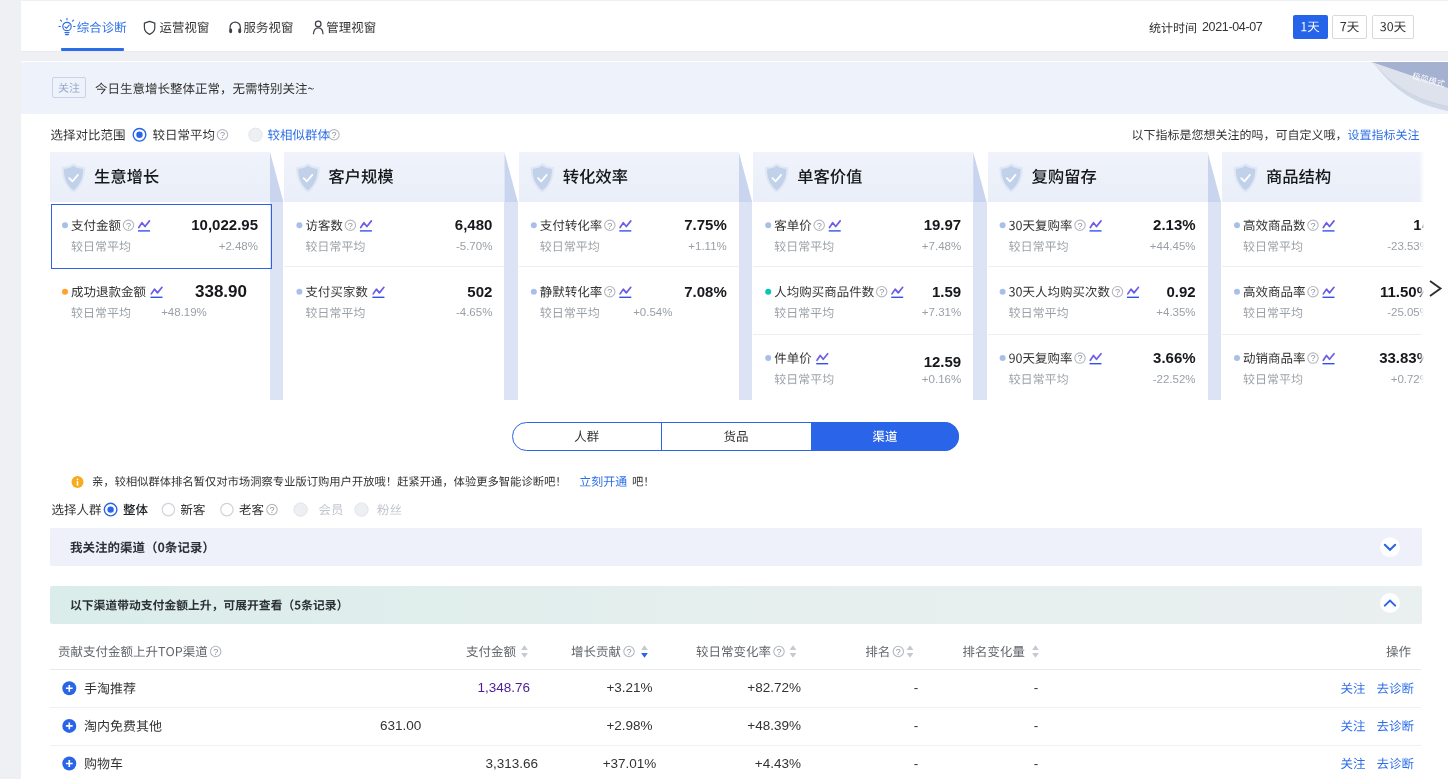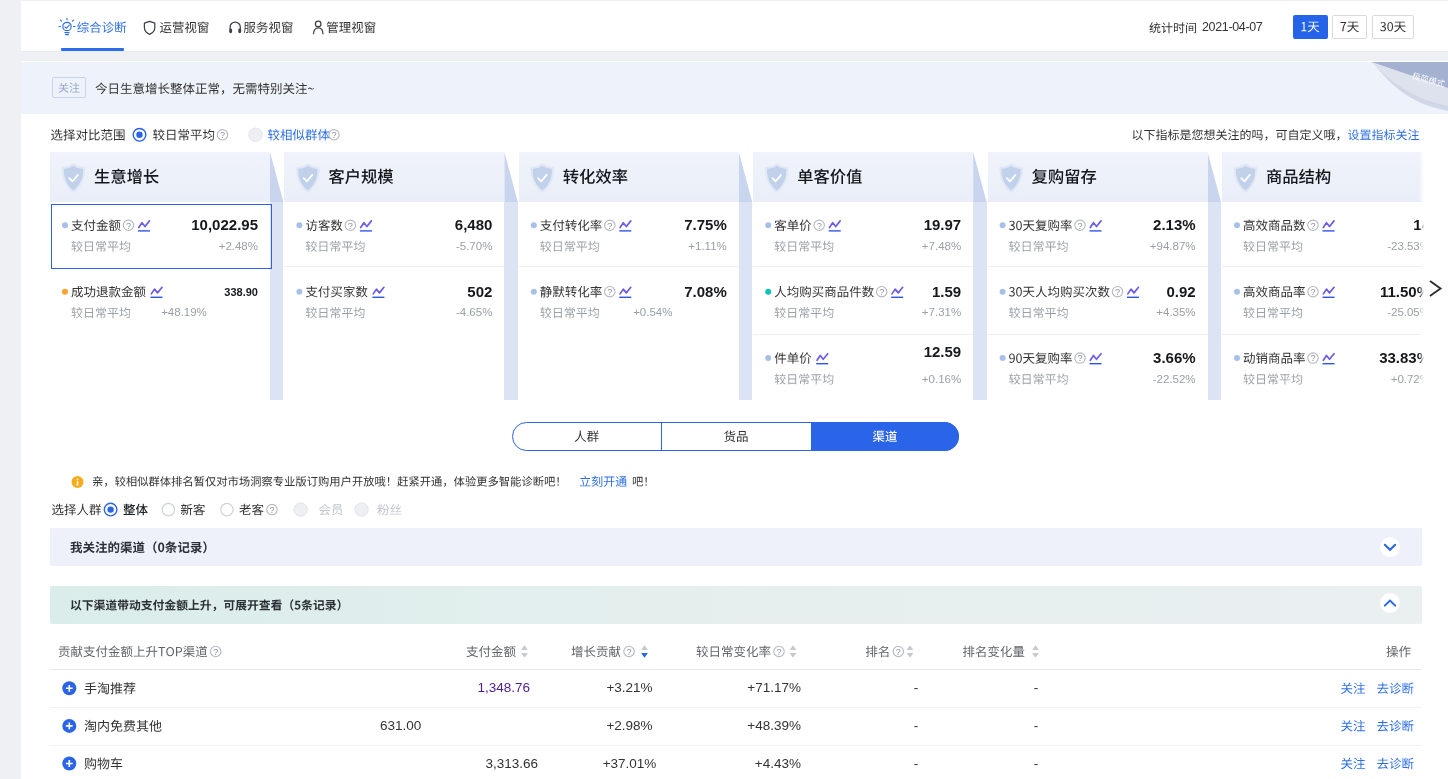--- a/index.html
+++ b/index.html
@@ -9,21 +9,21 @@
     <div class="a" style="left:1371.5px;top:14.5px;width:42.5px;height:24.0px;background:#fff;border:1px solid #d9d9d9;border-radius:2px;"></div>
     <div class="a" style="left:21.0px;top:61.0px;width:1427.0px;height:718.0px;background:#fff;"></div>
     <div class="a" style="left:21.0px;top:62.0px;width:1427.0px;height:52.0px;background:#eef2fb;"></div>
     <div class="a" style="left:52.0px;top:77.0px;width:34.0px;height:21.0px;border:1px solid #c8d3ea;border-radius:2px;"></div>
     <div class="a" style="left:50.0px;top:152.0px;width:220.0px;height:50.0px;background:linear-gradient(180deg,#f0f3fb,#e9eef8);"></div>
     <div class="a" style="left:50.0px;top:202.0px;width:220.0px;height:198.0px;background:#fff;"></div>
     <div class="a" style="left:270.0px;top:202.0px;width:13.4px;height:198.0px;background:#dce3f5;"></div>
     <div class="a" style="left:270.0px;top:152.0px;width:13.4px;height:50.0px;background:#c9d4ee;clip-path:polygon(0 0,100% 100%,0 100%);"></div>
     <div class="a" style="top:214px;height:22px;line-height:22px;font-size:15.0px;color:#16181c;font-weight:700;left:110.0px;width:148.0px;text-align:right;">10,022.95</div>
     <div class="a" style="top:238px;height:17px;line-height:17px;font-size:11.5px;color:#9aa0a6;font-weight:400;left:110.0px;width:148.0px;text-align:right;">+2.48%</div>
-    <div class="a" style="top:281px;height:22px;line-height:22px;font-size:11px;color:#16181c;font-weight:700;left:110.0px;width:148.0px;text-align:right;padding-left:48px;">338.90</div>
+    <div class="a" style="top:281px;height:22px;line-height:22px;font-size:17px;color:#16181c;font-weight:700;left:99px;width:148.0px;text-align:right;padding-left:48px;">338.90</div>
     <div class="a" style="top:304px;height:17px;line-height:17px;font-size:11.5px;color:#9aa0a6;font-weight:400;left:110.0px;width:148.0px;text-align:center;">+48.19%</div>
     <div class="a" style="left:51.0px;top:203.5px;width:220.5px;height:65.0px;border:1.5px solid #3060e8;background:transparent;"></div>
     <div class="a" style="left:284.4px;top:152.0px;width:220.0px;height:50.0px;background:linear-gradient(180deg,#f0f3fb,#e9eef8);"></div>
     <div class="a" style="left:284.4px;top:202.0px;width:220.0px;height:198.0px;background:#fff;"></div>
     <div class="a" style="left:504.4px;top:202.0px;width:13.4px;height:198.0px;background:#dce3f5;"></div>
     <div class="a" style="left:504.4px;top:152.0px;width:13.4px;height:50.0px;background:#c9d4ee;clip-path:polygon(0 0,100% 100%,0 100%);"></div>
     <div class="a" style="top:214px;height:22px;line-height:22px;font-size:15.0px;color:#16181c;font-weight:700;left:344.4px;width:148.0px;text-align:right;">6,480</div>
     <div class="a" style="top:238px;height:17px;line-height:17px;font-size:11.5px;color:#9aa0a6;font-weight:400;left:344.4px;width:148.0px;text-align:right;">-5.70%</div>
     <div class="a" style="top:281px;height:22px;line-height:22px;font-size:15.0px;color:#16181c;font-weight:700;left:344.4px;width:148.0px;text-align:right;">502</div>
     <div class="a" style="top:304px;height:17px;line-height:17px;font-size:11.5px;color:#9aa0a6;font-weight:400;left:344.4px;width:148.0px;text-align:right;">-4.65%</div>
@@ -38,30 +38,30 @@
     <div class="a" style="top:304px;height:17px;line-height:17px;font-size:11.5px;color:#9aa0a6;font-weight:400;left:578.8px;width:148.0px;text-align:center;">+0.54%</div>
     <div class="a" style="left:518.8px;top:266.0px;width:220.0px;height:1.0px;background:#ebeef4;"></div>
     <div class="a" style="left:753.2px;top:152.0px;width:220.0px;height:50.0px;background:linear-gradient(180deg,#f0f3fb,#e9eef8);"></div>
     <div class="a" style="left:753.2px;top:202.0px;width:220.0px;height:198.0px;background:#fff;"></div>
     <div class="a" style="left:973.2px;top:202.0px;width:13.4px;height:198.0px;background:#dce3f5;"></div>
     <div class="a" style="left:973.2px;top:152.0px;width:13.4px;height:50.0px;background:#c9d4ee;clip-path:polygon(0 0,100% 100%,0 100%);"></div>
     <div class="a" style="top:214px;height:22px;line-height:22px;font-size:15.0px;color:#16181c;font-weight:700;left:813.2px;width:148.0px;text-align:right;">19.97</div>
     <div class="a" style="top:238px;height:17px;line-height:17px;font-size:11.5px;color:#9aa0a6;font-weight:400;left:813.2px;width:148.0px;text-align:right;">+7.48%</div>
     <div class="a" style="top:281px;height:22px;line-height:22px;font-size:15.0px;color:#16181c;font-weight:700;left:813.2px;width:148.0px;text-align:right;">1.59</div>
     <div class="a" style="top:304px;height:17px;line-height:17px;font-size:11.5px;color:#9aa0a6;font-weight:400;left:813.2px;width:148.0px;text-align:right;">+7.31%</div>
-    <div class="a" style="top:341px;height:22px;line-height:22px;font-size:15.0px;color:#16181c;font-weight:700;left:813.2px;width:148.0px;text-align:right;">12.59</div>
+    <div class="a" style="top:351px;height:22px;line-height:22px;font-size:15.0px;color:#16181c;font-weight:700;left:813.2px;width:148.0px;text-align:right;">12.59</div>
     <div class="a" style="top:371px;height:17px;line-height:17px;font-size:11.5px;color:#9aa0a6;font-weight:400;left:813.2px;width:148.0px;text-align:right;">+0.16%</div>
     <div class="a" style="left:753.2px;top:266.0px;width:220.0px;height:1.0px;background:#ebeef4;"></div>
     <div class="a" style="left:753.2px;top:334.0px;width:220.0px;height:1.0px;background:#ebeef4;"></div>
     <div class="a" style="left:987.6px;top:152.0px;width:220.0px;height:50.0px;background:linear-gradient(180deg,#f0f3fb,#e9eef8);"></div>
     <div class="a" style="left:987.6px;top:202.0px;width:220.0px;height:198.0px;background:#fff;"></div>
     <div class="a" style="left:1207.6px;top:202.0px;width:13.4px;height:198.0px;background:#dce3f5;"></div>
     <div class="a" style="left:1207.6px;top:152.0px;width:13.4px;height:50.0px;background:#c9d4ee;clip-path:polygon(0 0,100% 100%,0 100%);"></div>
     <div class="a" style="top:214px;height:22px;line-height:22px;font-size:15.0px;color:#16181c;font-weight:700;left:1047.6px;width:148.0px;text-align:right;">2.13%</div>
-    <div class="a" style="top:238px;height:17px;line-height:17px;font-size:11.5px;color:#9aa0a6;font-weight:400;left:1047.6px;width:148.0px;text-align:right;">+94.87%</div>
+    <div class="a" style="top:238px;height:17px;line-height:17px;font-size:11.5px;color:#9aa0a6;font-weight:400;left:1047.6px;width:148.0px;text-align:right;">+44.45%</div>
     <div class="a" style="top:281px;height:22px;line-height:22px;font-size:15.0px;color:#16181c;font-weight:700;left:1047.6px;width:148.0px;text-align:right;">0.92</div>
     <div class="a" style="top:304px;height:17px;line-height:17px;font-size:11.5px;color:#9aa0a6;font-weight:400;left:1047.6px;width:148.0px;text-align:right;">+4.35%</div>
     <div class="a" style="top:347px;height:22px;line-height:22px;font-size:15.0px;color:#16181c;font-weight:700;left:1047.6px;width:148.0px;text-align:right;">3.66%</div>
     <div class="a" style="top:371px;height:17px;line-height:17px;font-size:11.5px;color:#9aa0a6;font-weight:400;left:1047.6px;width:148.0px;text-align:right;">-22.52%</div>
     <div class="a" style="left:987.6px;top:266.0px;width:220.0px;height:1.0px;background:#ebeef4;"></div>
     <div class="a" style="left:987.6px;top:334.0px;width:220.0px;height:1.0px;background:#ebeef4;"></div>
     <div class="a" style="left:1222.0px;top:152.0px;width:220.0px;height:50.0px;background:linear-gradient(180deg,#f0f3fb,#e9eef8);"></div>
     <div class="a" style="left:1222.0px;top:202.0px;width:220.0px;height:198.0px;background:#fff;"></div>
     <div class="a" style="top:214px;height:22px;line-height:22px;font-size:15.0px;color:#16181c;font-weight:700;left:1282.0px;width:148.0px;text-align:right;">14</div>
     <div class="a" style="top:238px;height:17px;line-height:17px;font-size:11.5px;color:#9aa0a6;font-weight:400;left:1282.0px;width:148.0px;text-align:right;">-23.53%</div>
@@ -75,21 +75,21 @@
     <div class="a" style="left:512.0px;top:422.0px;width:447.0px;height:28.5px;background:#fff;border:1px solid #2a64e8;border-radius:14.5px;"></div>
     <div class="a" style="left:810.9px;top:422.0px;width:148.1px;height:28.5px;background:#2a64e8;border-radius:0 14.5px 14.5px 0;"></div>
     <div class="a" style="left:661.3px;top:422.0px;width:1.0px;height:28.5px;background:#2a64e8;"></div>
     <div class="a" style="left:50.0px;top:528.0px;width:1372.0px;height:38.0px;background:#eef0fa;border-radius:2px;"></div>
     <div class="a" style="left:50.0px;top:586.0px;width:1372.0px;height:38.0px;background:linear-gradient(90deg,#daedea,#e6efee 55%,#eaeff0);border-radius:2px;"></div>
     <div class="a" style="left:50.0px;top:668.5px;width:1371.0px;height:1.0px;background:#e8eaed;"></div>
     <div class="a" style="left:50.0px;top:706.5px;width:1371.0px;height:1.0px;background:#f0f1f3;"></div>
     <div class="a" style="left:50.0px;top:744.5px;width:1371.0px;height:1.0px;background:#f0f1f3;"></div>
     <div class="a" style="top:678px;height:20px;line-height:20px;font-size:13.5px;color:#4c1d95;font-weight:400;left:380.0px;width:150.0px;text-align:right;">1,348.76</div>
     <div class="a" style="top:678px;height:20px;line-height:20px;font-size:13.5px;color:#333333;font-weight:400;left:529.5px;width:200px;text-align:center;">+3.21%</div>
-    <div class="a" style="top:678px;height:20px;line-height:20px;font-size:13.5px;color:#333333;font-weight:400;left:650.0px;width:151.0px;text-align:right;">+71.17%</div>
+    <div class="a" style="top:678px;height:20px;line-height:20px;font-size:13.5px;color:#333333;font-weight:400;left:650.0px;width:151.0px;text-align:right;">+82.72%</div>
     <div class="a" style="top:678px;height:20px;line-height:20px;font-size:13.5px;color:#333333;font-weight:400;left:816.0px;width:200px;text-align:center;">-</div>
     <div class="a" style="top:678px;height:20px;line-height:20px;font-size:13.5px;color:#333333;font-weight:400;left:936.0px;width:200px;text-align:center;">-</div>
     <div class="a" style="top:716px;height:20px;line-height:20px;font-size:13.5px;color:#333333;font-weight:400;left:380.0px;width:150.0px;text-align:left;">631.00</div>
     <div class="a" style="top:716px;height:20px;line-height:20px;font-size:13.5px;color:#333333;font-weight:400;left:529.5px;width:200px;text-align:center;">+2.98%</div>
     <div class="a" style="top:716px;height:20px;line-height:20px;font-size:13.5px;color:#333333;font-weight:400;left:650.0px;width:151.0px;text-align:right;">+48.39%</div>
     <div class="a" style="top:716px;height:20px;line-height:20px;font-size:13.5px;color:#333333;font-weight:400;left:816.0px;width:200px;text-align:center;">-</div>
     <div class="a" style="top:716px;height:20px;line-height:20px;font-size:13.5px;color:#333333;font-weight:400;left:936.0px;width:200px;text-align:center;">-</div>
     <div class="a" style="top:754px;height:20px;line-height:20px;font-size:13.5px;color:#333333;font-weight:400;left:388px;width:150.0px;text-align:right;">3,313.66</div>
     <div class="a" style="top:754px;height:20px;line-height:20px;font-size:13.5px;color:#333333;font-weight:400;left:529.5px;width:200px;text-align:center;">+37.01%</div>
     <div class="a" style="top:754px;height:20px;line-height:20px;font-size:13.5px;color:#333333;font-weight:400;left:650.0px;width:151.0px;text-align:right;">+4.43%</div>

